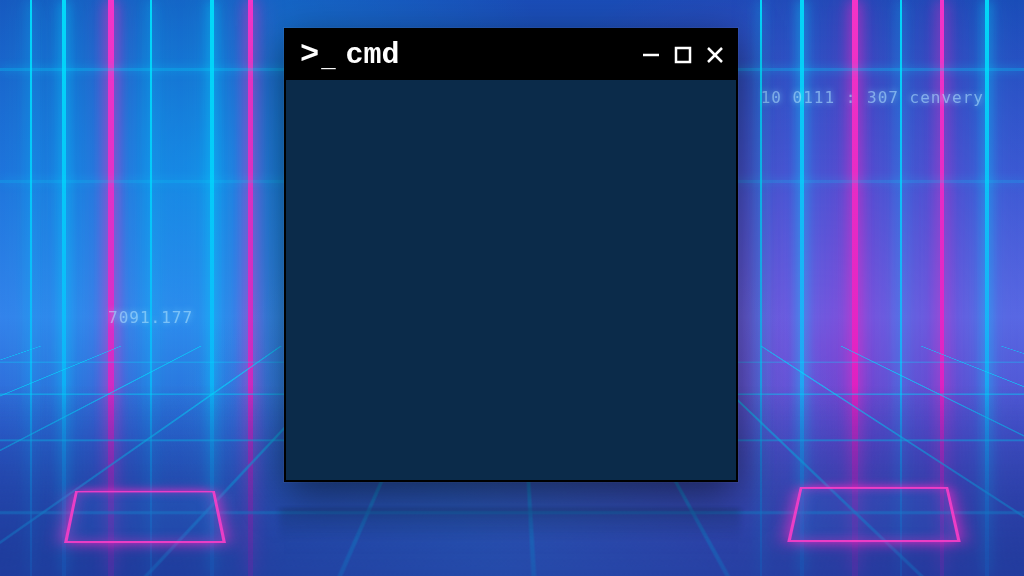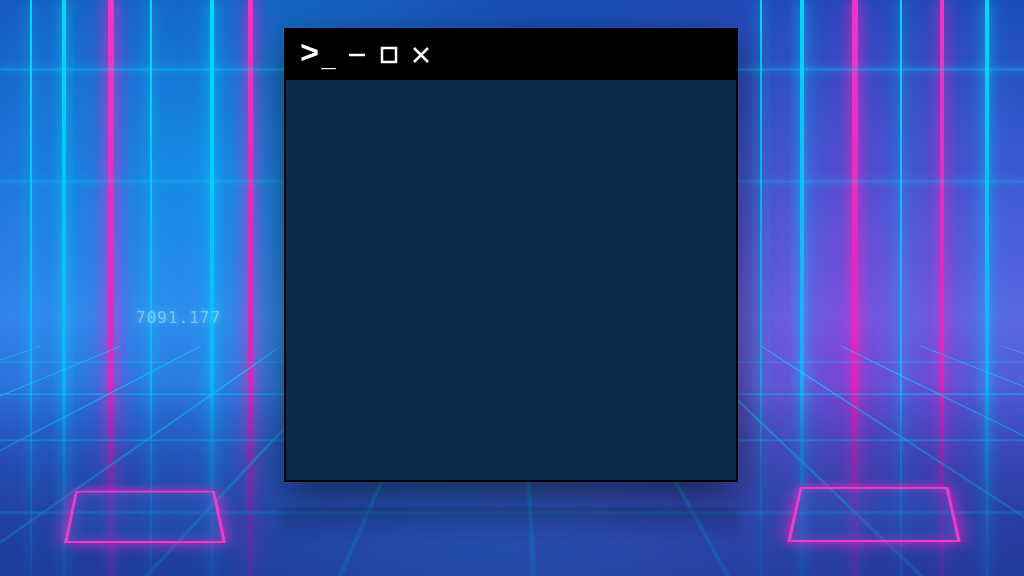--- a/index.html
+++ b/index.html
@@ -185,36 +185,38 @@
   <div class="vline thin" style="left:760px"></div>
   <div class="vline" style="left:800px"></div>
   <div class="vline pink thick" style="left:852px"></div>
   <div class="vline thin" style="left:900px"></div>
   <div class="vline pink" style="left:940px"></div>
   <div class="vline" style="left:985px"></div>
 
   <div class="hline" style="top:68px; opacity:.5"></div>
   <div class="hline" style="top:180px; opacity:.35"></div>
 
-  <div class="bgtext" style="left:136px; top:308px">7091.177</div>
+  <div class="bgtext" style="right:40px; top:88px">10 0111 : 307  cenvery</div>
+  <div class="bgtext" style="left:108px; top:308px">7091.177</div>
 
   <div class="floor"></div>
 
   <div class="sq" style="left:70px; top:470px; width:150px; height:90px; transform: perspective(500px) rotateX(55deg)"></div>
   <div class="sq" style="right:70px; top:465px; width:160px; height:95px; transform: perspective(500px) rotateX(55deg)"></div>
 
   <div class="reflection"></div>
 </div>
 
 <div class="terminal">
   <div class="titlebar">
     <span class="prompt-icon">
       <span class="gt">&gt;</span>
         <span class="us">_</span>
     </span>
+    <span class="title-text">cmd</span>
     <div class="win-controls">
       <div class="win-btn" title="minimize">
         <svg width="20" height="20" viewBox="0 0 20 20">
             <line x1="2" y1="10" x2="18" y2="10" stroke="#fff" stroke-width="2.5"></line>
           </svg>
       </div>
       <div class="win-btn" title="maximize">
         <svg width="20" height="20" viewBox="0 0 20 20">
             <rect x="3" y="3" width="14" height="14" fill="none" stroke="#fff" stroke-width="2.5"></rect>
           </svg>

